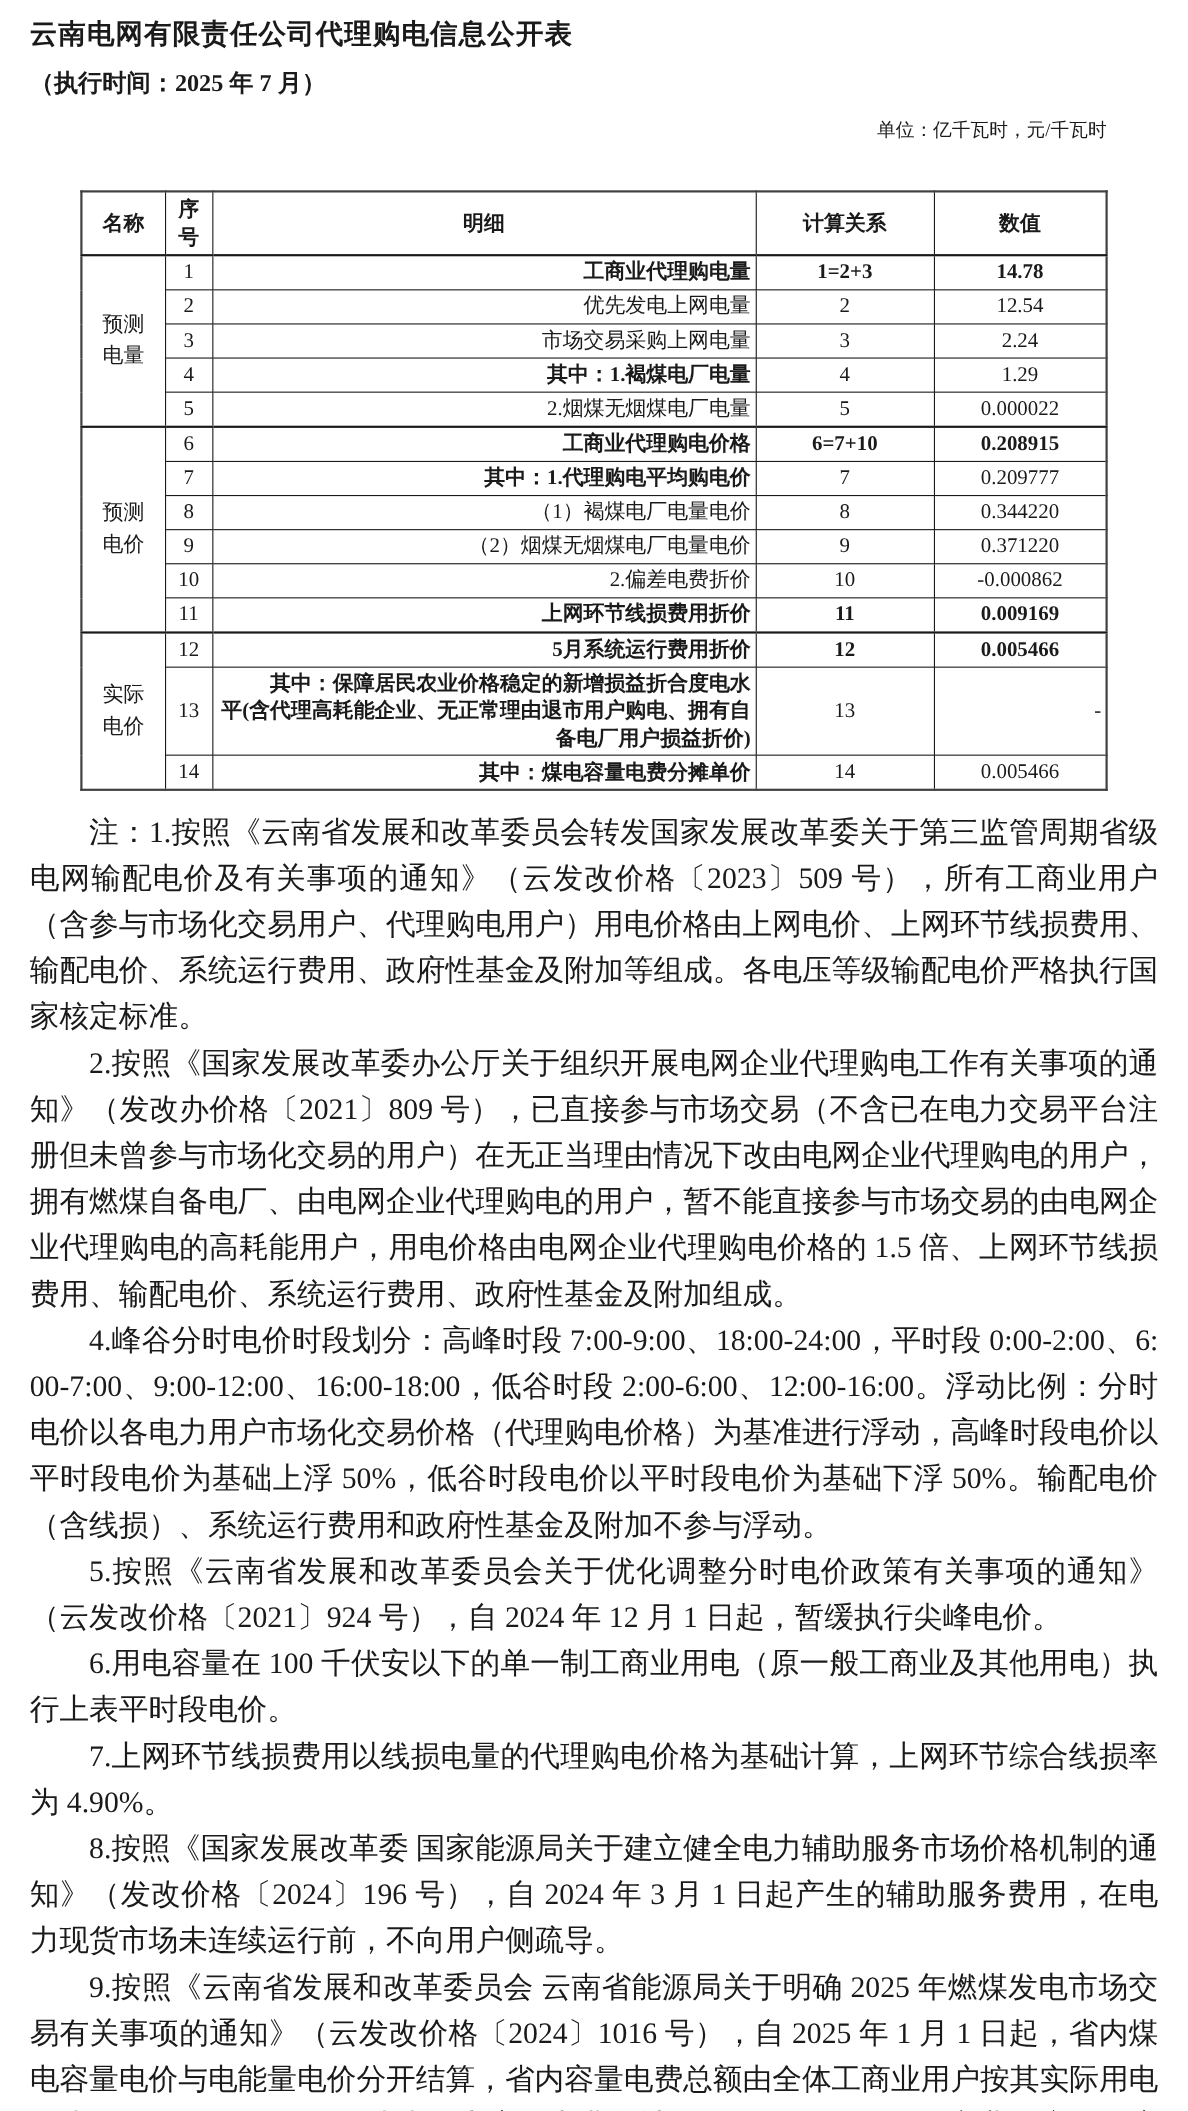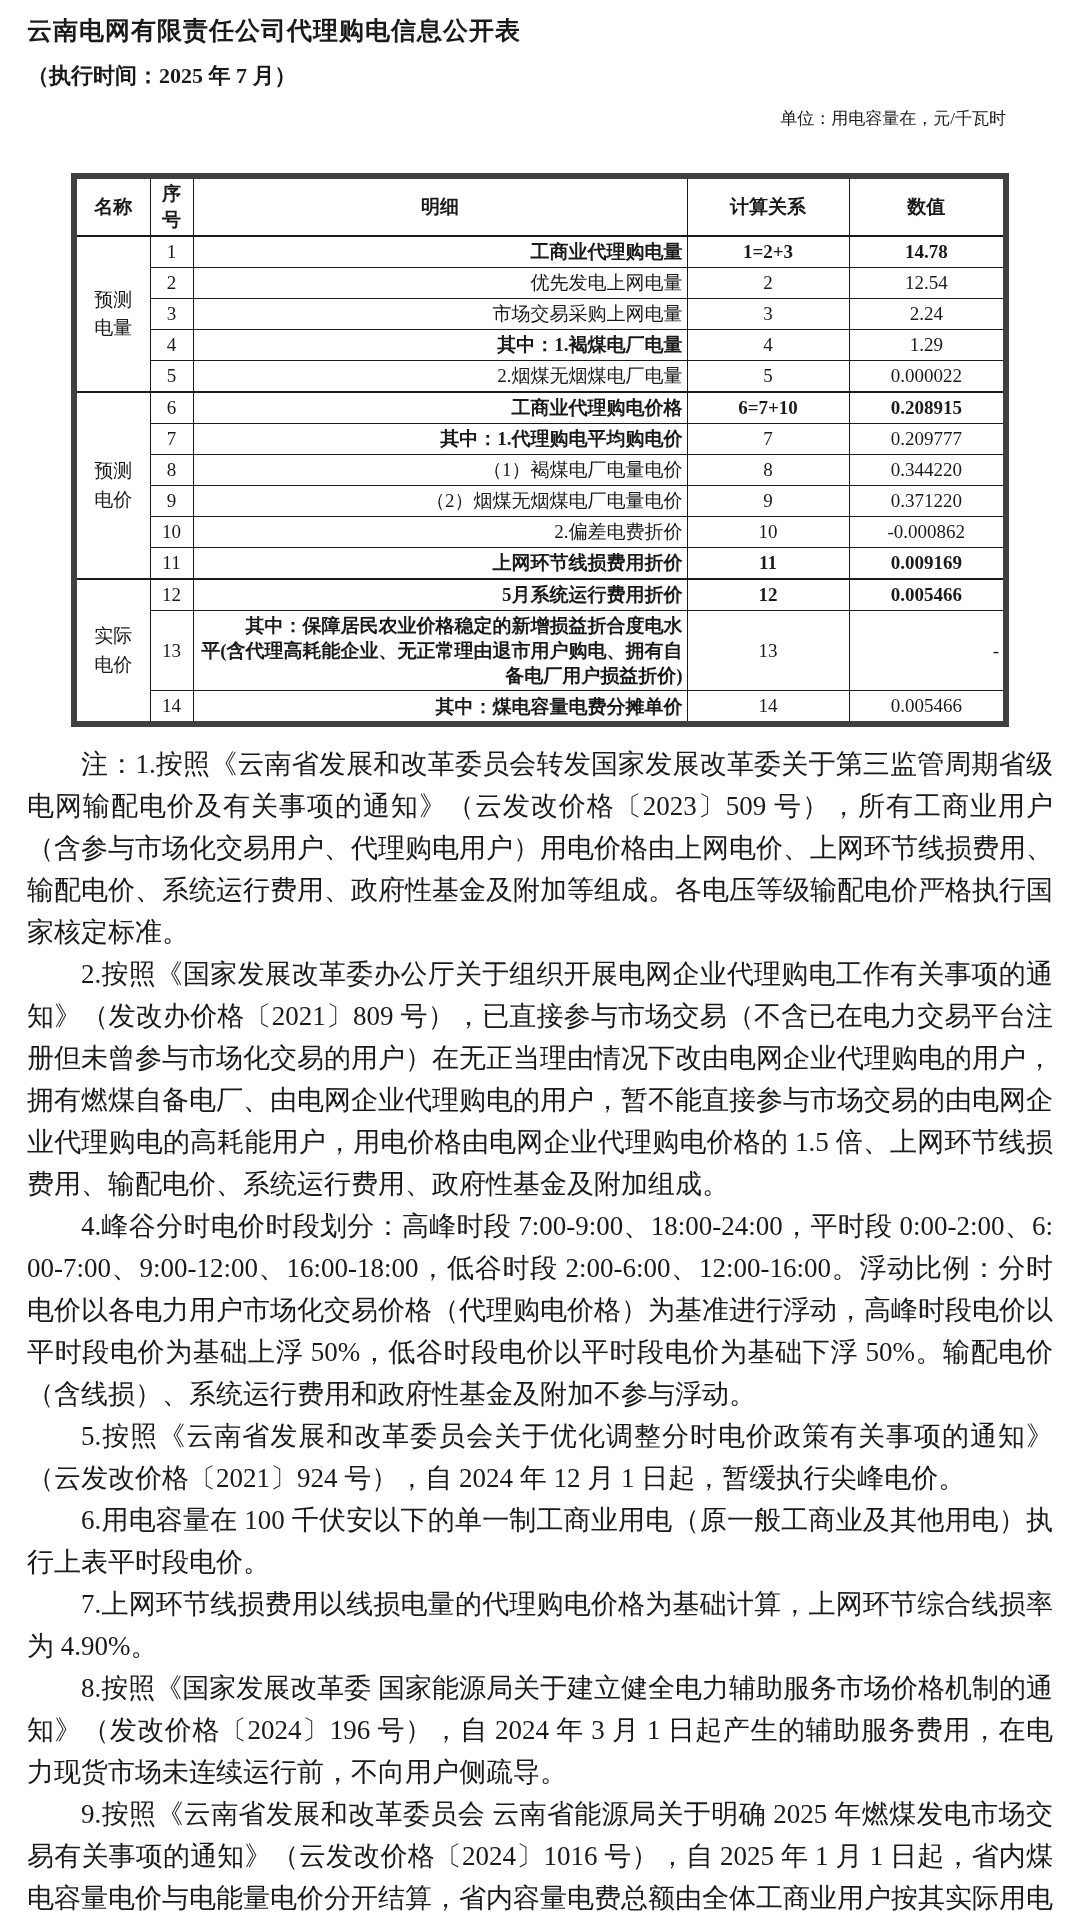--- a/index.html
+++ b/index.html
@@ -7,21 +7,21 @@
        font-family:"Liberation Serif","DejaVu Serif",serif;}
   .doc{padding:12px 27px 10px 27px;}
   .title{font-family:"Liberation Sans","DejaVu Sans",sans-serif;
          font-weight:bold;font-size:25px;text-align:left;margin:2px 0 14px 0;letter-spacing:1px;}
   .subtitle{font-size:22px;font-weight:bold;text-align:left;margin:0 0 16px 0;}
   .unit{width:932px;margin:0 auto 6px auto;text-align:right;font-size:17px;}
   table.main{width:932px;margin:0 auto;border-collapse:collapse;table-layout:fixed;}
   table.main th,table.main td{border:1px solid #1a1a1a;font-size:19px;
          padding:2px 4px;vertical-align:middle;overflow:hidden;}
   table.main thead th{font-weight:bold;text-align:center;height:26px;border-bottom:2px solid #1a1a1a;}
-  table.main{border:6px solid #404040;margin-top:43px;}
+  table.main{border:2px solid #404040;margin-top:43px;}
   col.c-name{width:76px;} col.c-no{width:43px;} col.c-detail{width:494px;}
   col.c-rel{width:162px;} col.c-val{width:157px;}
   td.group-cell{text-align:center;font-weight:normal;line-height:1.5;border-left:2px solid #1a1a1a;}
   td.no-cell,td.rel-cell,td.val-cell{text-align:center;height:26px;}
   td.val-cell{border-right:2px solid #1a1a1a;}
   td.detail-cell{text-align:right;line-height:1.32;}
   tr.sect td{border-top:2px solid #1a1a1a;}
   .ind0{text-indent:0.2em;} .ind1{text-indent:2em;font-weight:bold;}
   .ind2{text-indent:5.2em;} .ind3{text-indent:6.2em;}
   tr.b td.detail-cell,tr.b td.rel-cell,tr.b td.val-cell{font-weight:bold;}
@@ -29,21 +29,21 @@
   .notes{margin-top:16px;}
   .notes p{margin:0;font-size:27px;line-height:42px;text-align:justify;
            text-indent:2em;word-break:break-all;}
 </style>
 </head>
 <body>
 
 <div class="doc">
   <h1 class="title">云南电网有限责任公司代理购电信息公开表</h1>
   <div class="subtitle">（执行时间：2025 年 7 月）</div>
-  <div class="unit">单位：用电容量在，元/千瓦时</div>
+  <div class="unit">单位：亿千瓦时，元/千瓦时</div>
 
   <table class="main">
     <colgroup>
       <col class="c-name">
         <col class="c-no">
         <col class="c-detail">
         <col class="c-rel">
         <col class="c-val">
     </colgroup>
     <thead>

